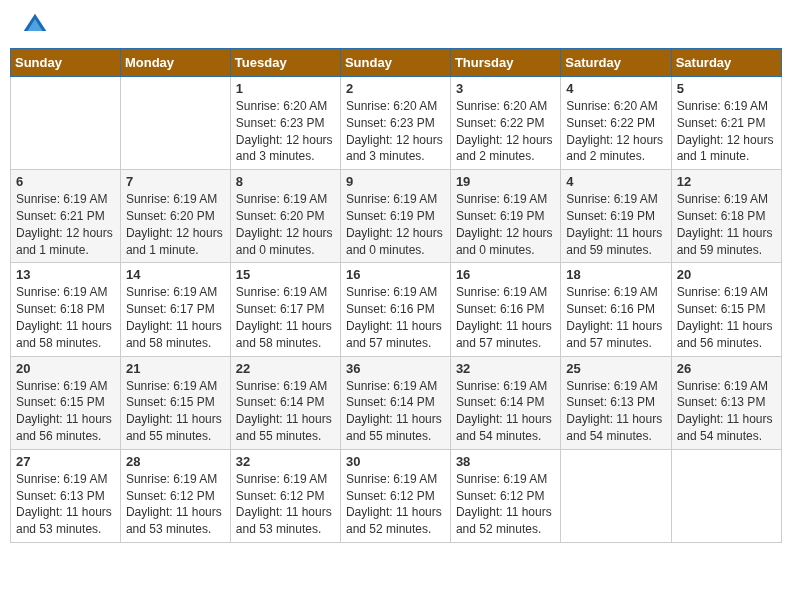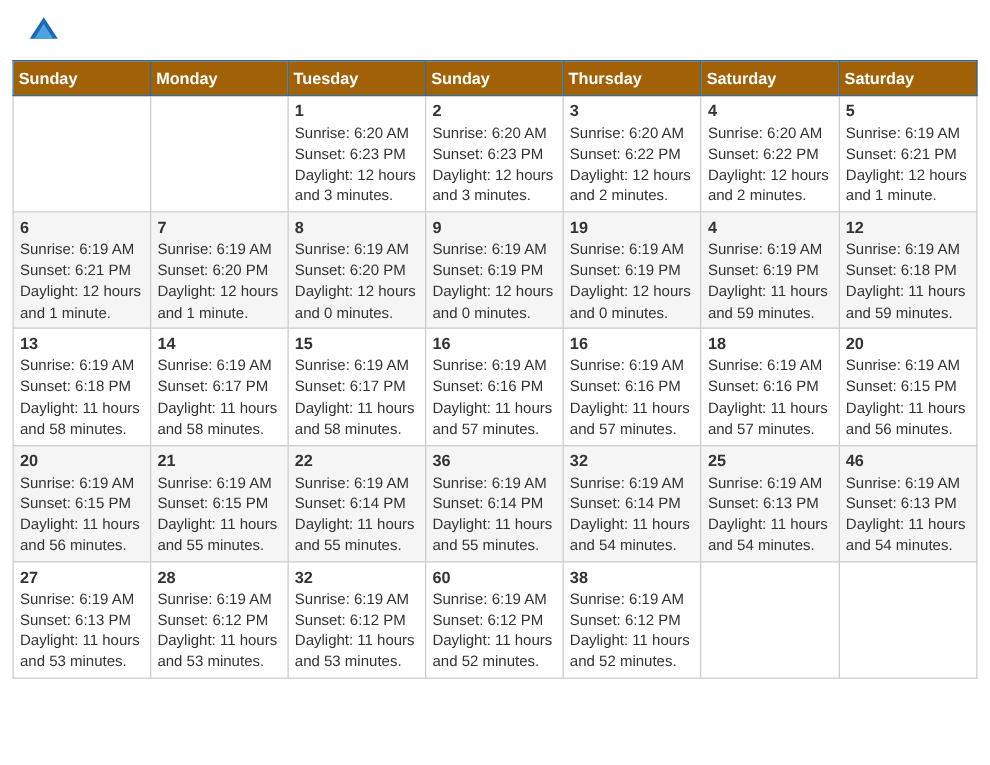--- a/index.html
+++ b/index.html
@@ -283,21 +283,21 @@
 Sunset: 6:14 PM
 Daylight: 11 hours and 54 minutes.</div>
         </td>
         <td>
           <span class="day-number">25</span>
           <div class="day-info" style="white-space: pre-line;">Sunrise: 6:19 AM
 Sunset: 6:13 PM
 Daylight: 11 hours and 54 minutes.</div>
         </td>
         <td>
-          <span class="day-number">46</span>
+          <span class="day-number">26</span>
           <div class="day-info" style="white-space: pre-line;">Sunrise: 6:19 AM
 Sunset: 6:13 PM
 Daylight: 11 hours and 54 minutes.</div>
         </td>
       </tr>
       <tr>
         <td>
           <span class="day-number">27</span>
           <div class="day-info" style="white-space: pre-line;">Sunrise: 6:19 AM
 Sunset: 6:13 PM
@@ -309,21 +309,21 @@
 Sunset: 6:12 PM
 Daylight: 11 hours and 53 minutes.</div>
         </td>
         <td>
           <span class="day-number">32</span>
           <div class="day-info" style="white-space: pre-line;">Sunrise: 6:19 AM
 Sunset: 6:12 PM
 Daylight: 11 hours and 53 minutes.</div>
         </td>
         <td>
-          <span class="day-number">60</span>
+          <span class="day-number">30</span>
           <div class="day-info" style="white-space: pre-line;">Sunrise: 6:19 AM
 Sunset: 6:12 PM
 Daylight: 11 hours and 52 minutes.</div>
         </td>
         <td>
           <span class="day-number">38</span>
           <div class="day-info" style="white-space: pre-line;">Sunrise: 6:19 AM
 Sunset: 6:12 PM
 Daylight: 11 hours and 52 minutes.</div>
         </td>

